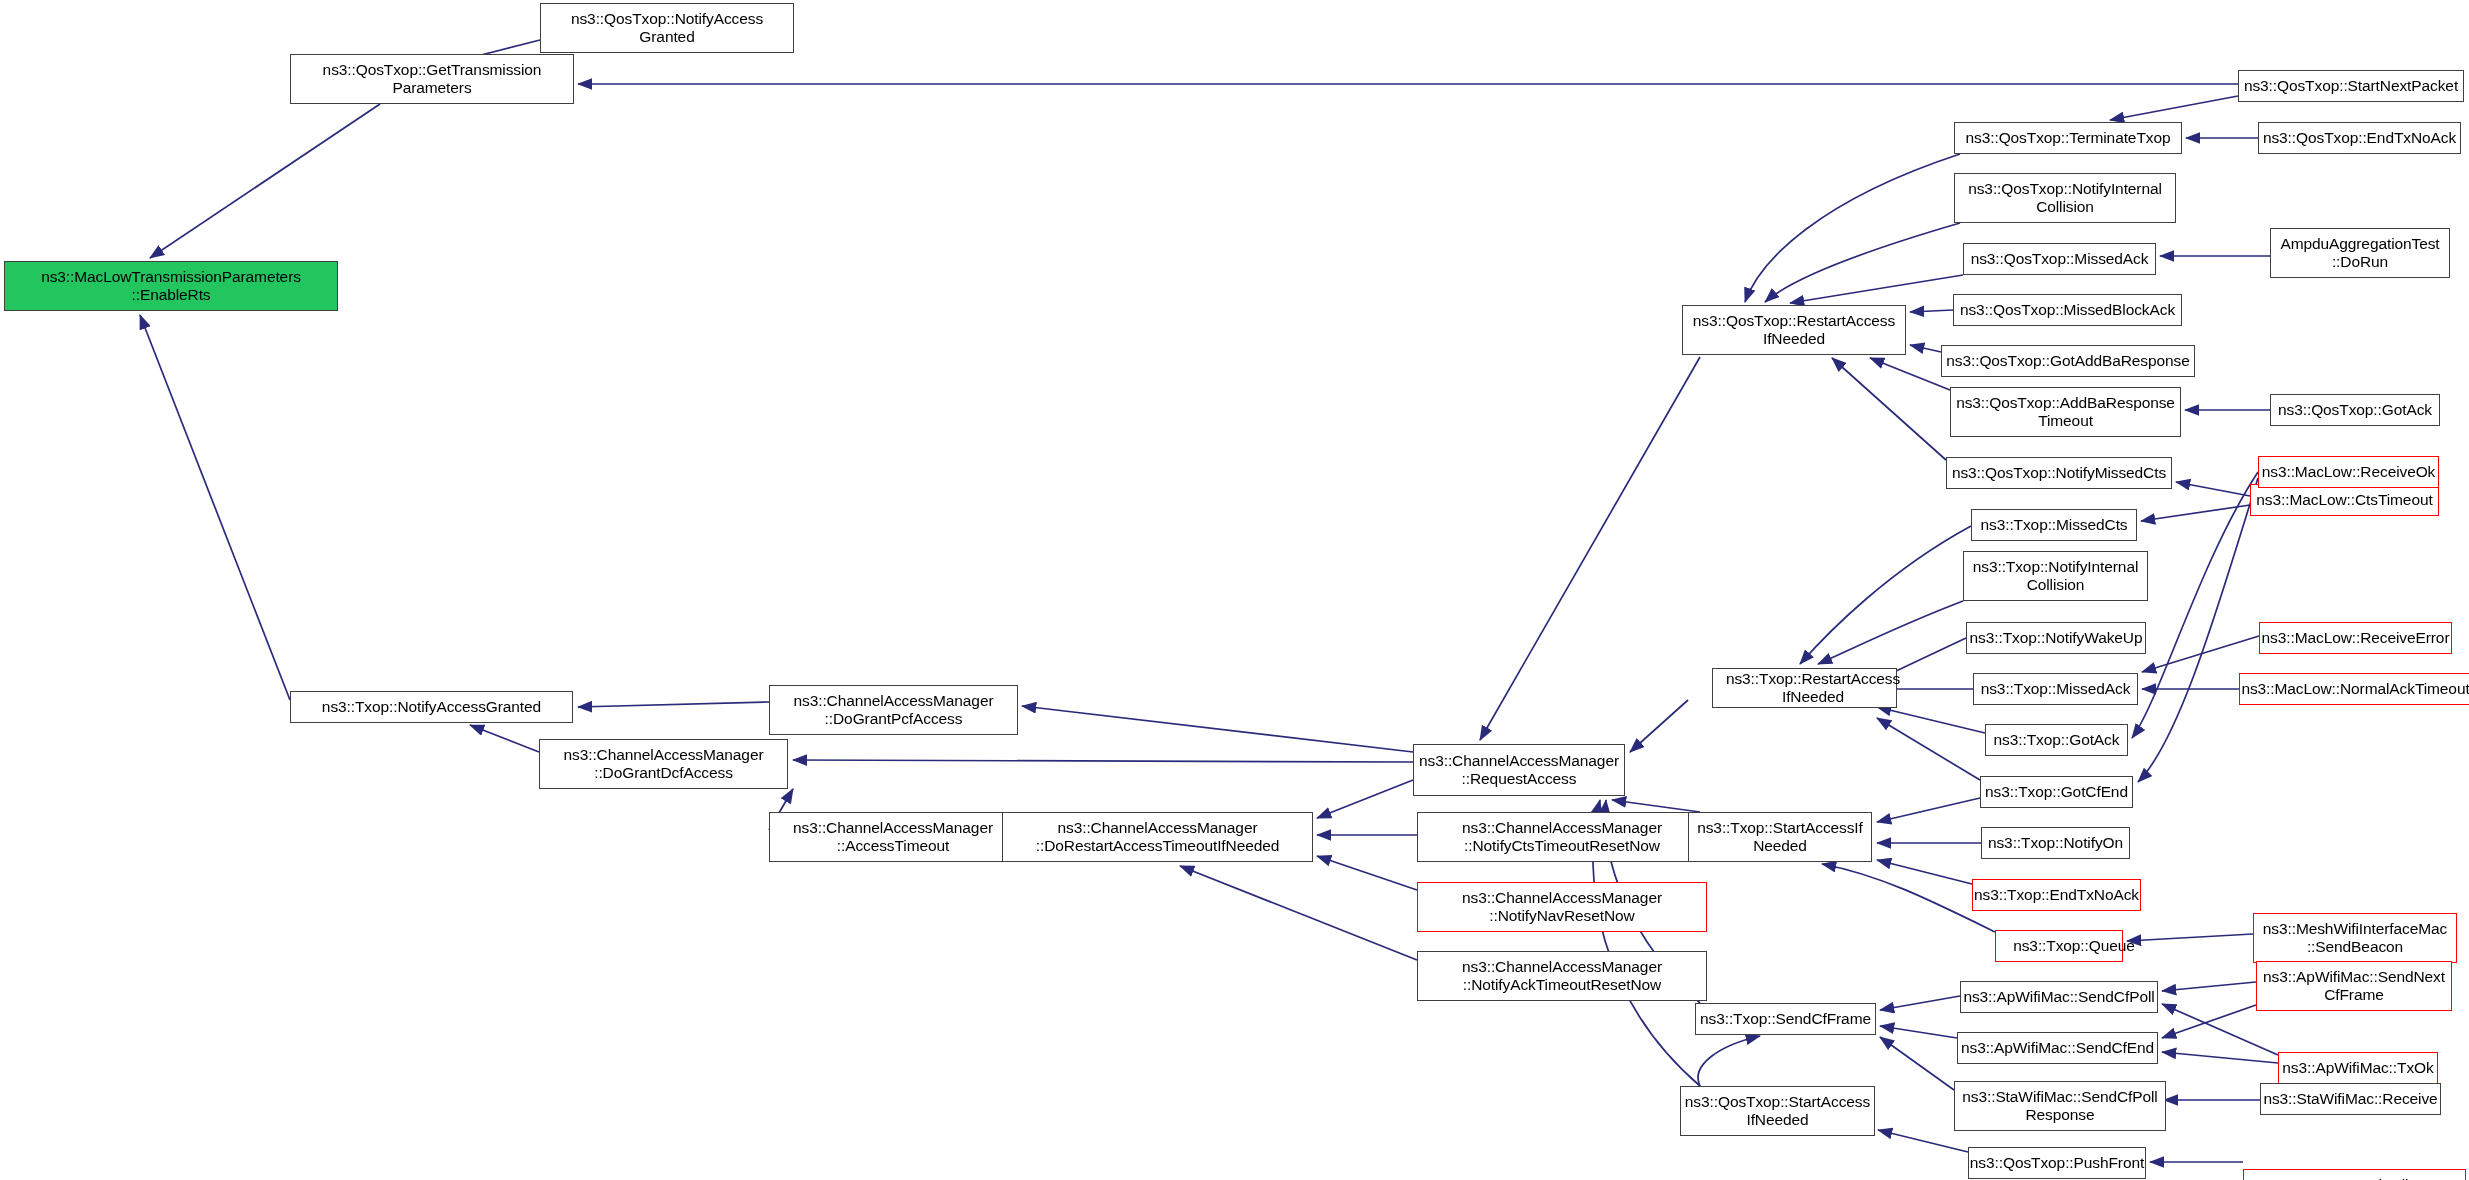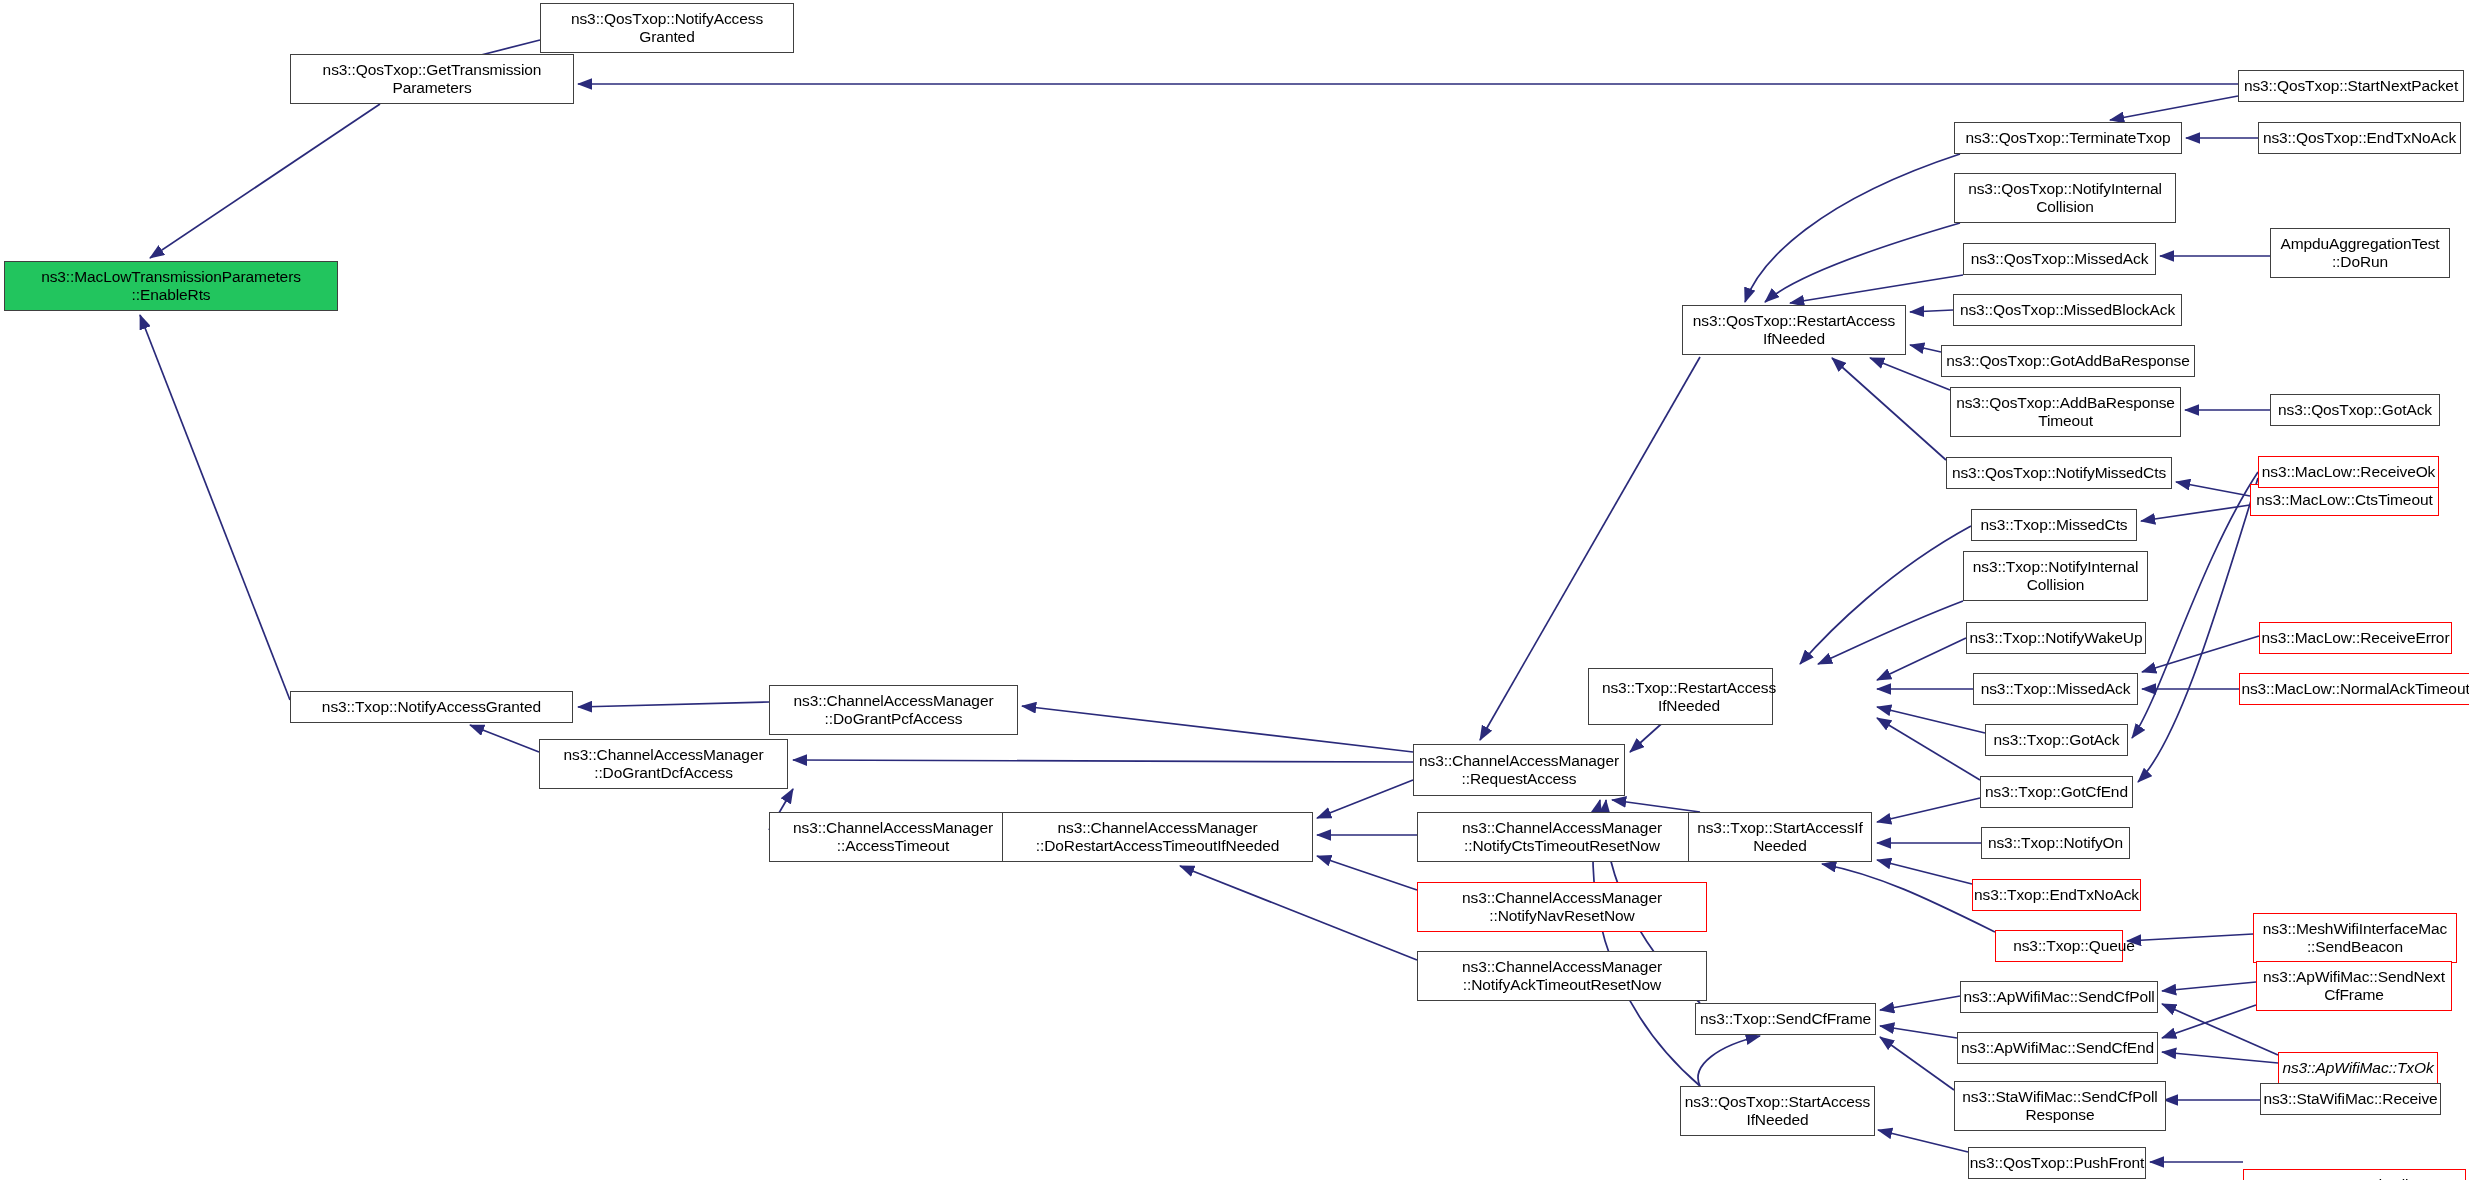--- a/index.html
+++ b/index.html
@@ -125,40 +125,40 @@
       <div class="gnode thick" style="left: 1950px; top: 387px; width: 231px; height: 50px;">ns3::QosTxop::AddBaResponse
 Timeout</div>
       <div class="gnode thick" style="left: 2270px; top: 394px; width: 170px; height: 32px;">ns3::QosTxop::GotAck</div>
       <div class="gnode thick" style="left: 1946px; top: 457px; width: 226px; height: 32px;">ns3::QosTxop::NotifyMissedCts</div>
       <div class="gnode red" style="left: 2250px; top: 484px; width: 189px; height: 32px;">ns3::MacLow::CtsTimeout</div>
       <div class="gnode thick" style="left: 1971px; top: 509px; width: 166px; height: 32px;">ns3::Txop::MissedCts</div>
       <div class="gnode thick" style="left: 1963px; top: 551px; width: 185px; height: 50px;">ns3::Txop::NotifyInternal
 Collision</div>
       <div class="gnode thick" style="left: 1966px; top: 622px; width: 180px; height: 32px;">ns3::Txop::NotifyWakeUp</div>
       <div class="gnode red" style="left: 2259px; top: 622px; width: 193px; height: 32px;">ns3::MacLow::ReceiveError</div>
-      <div class="gnode thick" style="left: 1588px; top: 668px; width: 185px; height: 57px; padding-left: 20px;">ns3::Txop::RestartAccess
+      <div class="gnode thick" style="left: 1712px; top: 668px; width: 185px; height: 40px; padding-left: 20px;">ns3::Txop::RestartAccess
 IfNeeded</div>
       <div class="gnode thick" style="left: 1973px; top: 673px; width: 165px; height: 32px;">ns3::Txop::MissedAck</div>
       <div class="gnode red" style="left: 2239px; top: 673px; width: 233px; height: 32px;">ns3::MacLow::NormalAckTimeout</div>
       <div class="gnode thick" style="left: 1985px; top: 724px; width: 143px; height: 32px;">ns3::Txop::GotAck</div>
       <div class="gnode red" style="left: 2258px; top: 456px; width: 181px; height: 32px;">ns3::MacLow::ReceiveOk</div>
       <div class="gnode thick" style="left: 1980px; top: 776px; width: 153px; height: 32px;">ns3::Txop::GotCfEnd</div>
       <div class="gnode thick" style="left: 1688px; top: 812px; width: 184px; height: 50px;">ns3::Txop::StartAccessIf
 Needed</div>
       <div class="gnode thick" style="left: 1981px; top: 827px; width: 149px; height: 32px;">ns3::Txop::NotifyOn</div>
       <div class="gnode red" style="left: 1972px; top: 879px; width: 169px; height: 32px;">ns3::Txop::EndTxNoAck</div>
       <div class="gnode red" style="left: 1995px; top: 930px; width: 128px; height: 32px; padding-left: 33px;">ns3::Txop::Queue</div>
       <div class="gnode red" style="left: 2253px; top: 913px; width: 204px; height: 50px;">ns3::MeshWifiInterfaceMac
 ::SendBeacon</div>
       <div class="gnode thick" style="left: 1695px; top: 1003px; width: 181px; height: 32px;">ns3::Txop::SendCfFrame</div>
       <div class="gnode thick" style="left: 1960px; top: 981px; width: 198px; height: 32px;">ns3::ApWifiMac::SendCfPoll</div>
       <div class="gnode red" style="left: 2256px; top: 961px; width: 196px; height: 50px;">ns3::ApWifiMac::SendNext
 CfFrame</div>
       <div class="gnode thick" style="left: 1957px; top: 1032px; width: 201px; height: 32px;">ns3::ApWifiMac::SendCfEnd</div>
-      <div class="gnode red" style="left: 2278px; top: 1052px; width: 160px; height: 32px; font-style: italic;">ns3::ApWifiMac::TxOk</div>
+      <div class="gnode red" style="left: 2278px; top: 1052px; width: 160px; height: 32px;">ns3::ApWifiMac::TxOk</div>
       <div class="gnode thick" style="left: 1954px; top: 1081px; width: 212px; height: 50px;">ns3::StaWifiMac::SendCfPoll
 Response</div>
       <div class="gnode thick" style="left: 2260px; top: 1083px; width: 181px; height: 32px;">ns3::StaWifiMac::Receive</div>
       <div class="gnode thick" style="left: 1680px; top: 1086px; width: 195px; height: 50px;">ns3::QosTxop::StartAccess
 IfNeeded</div>
       <div class="gnode thick" style="left: 1968px; top: 1147px; width: 178px; height: 32px;">ns3::QosTxop::PushFront</div>
       <div class="gnode red" style="left: 2243px; top: 1147px; width: 223px; height: 32px; margin-top: 22px;">ns3::QosTxop::SendDelbaFrame</div>
     </div>
 </div>
 

